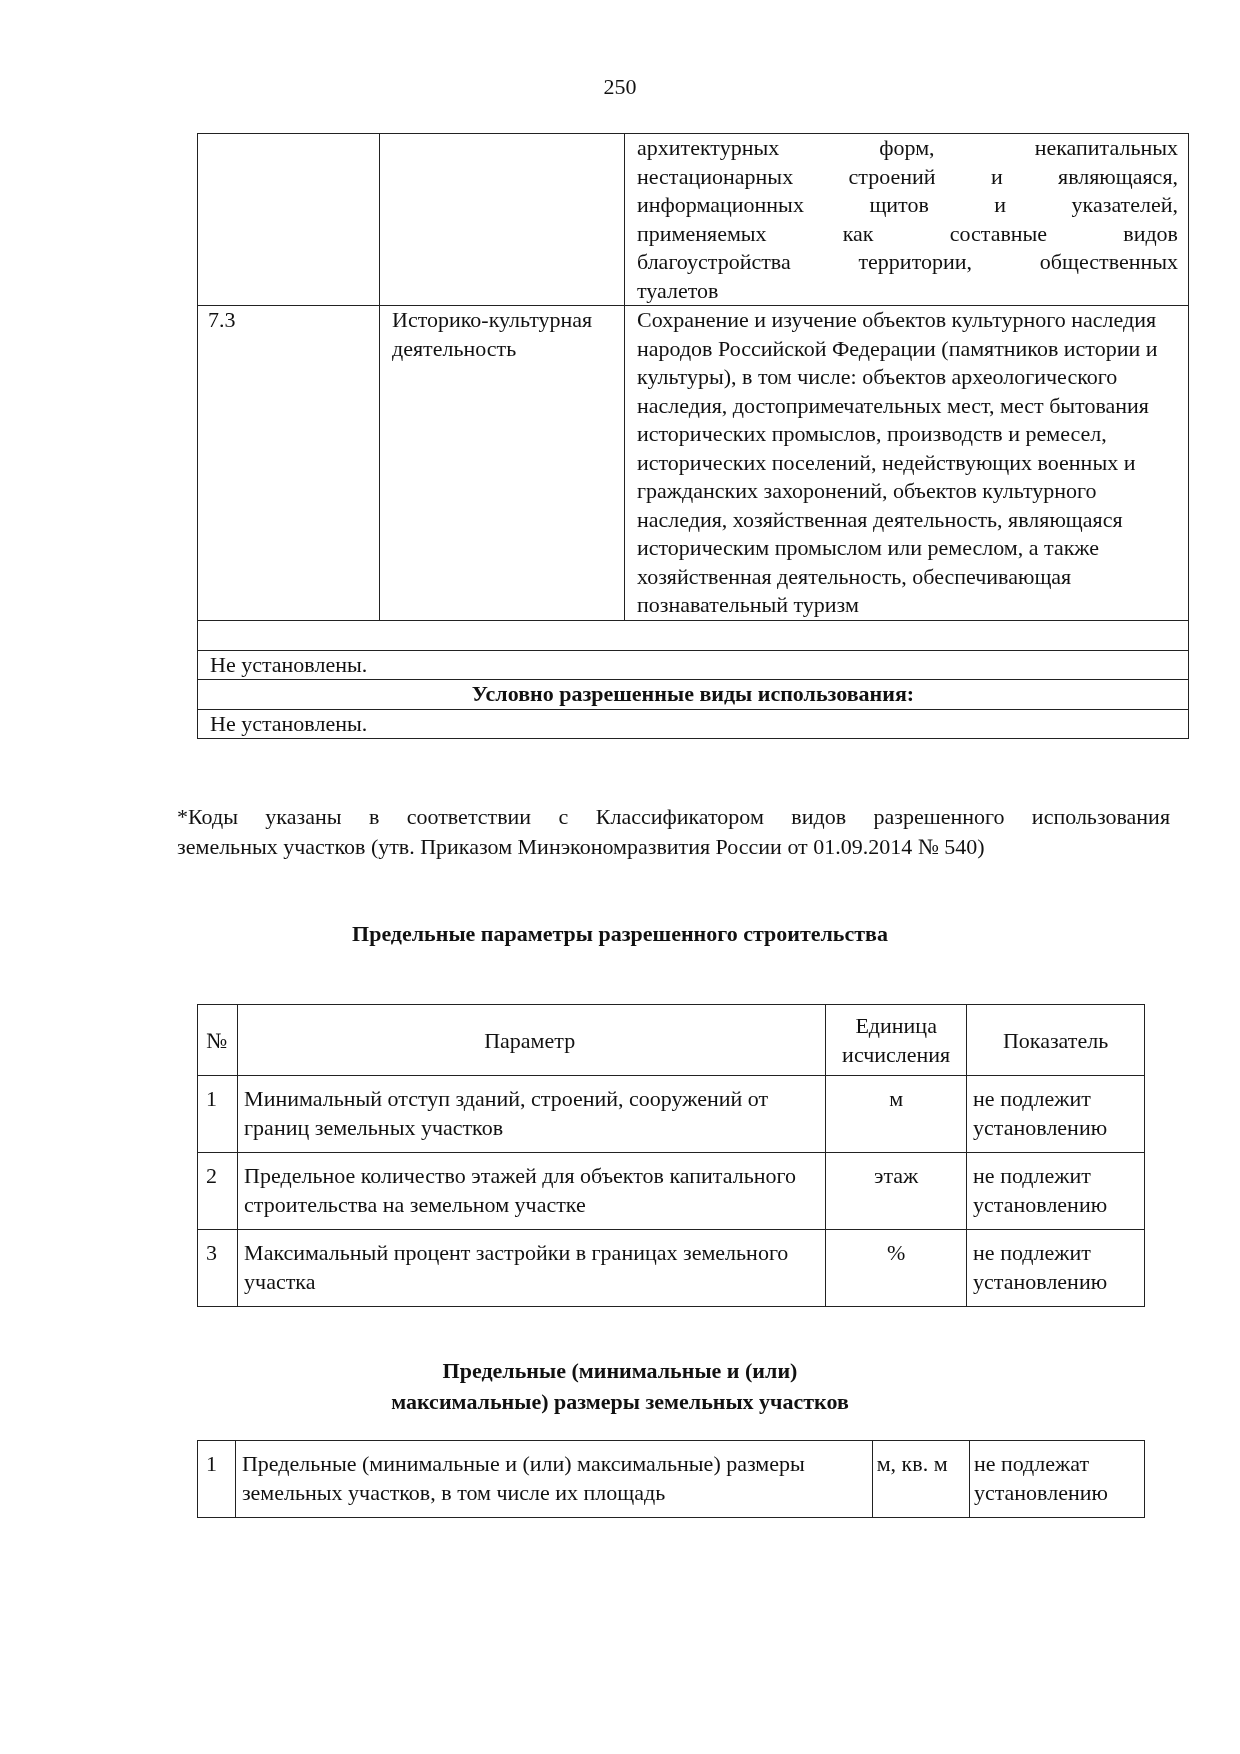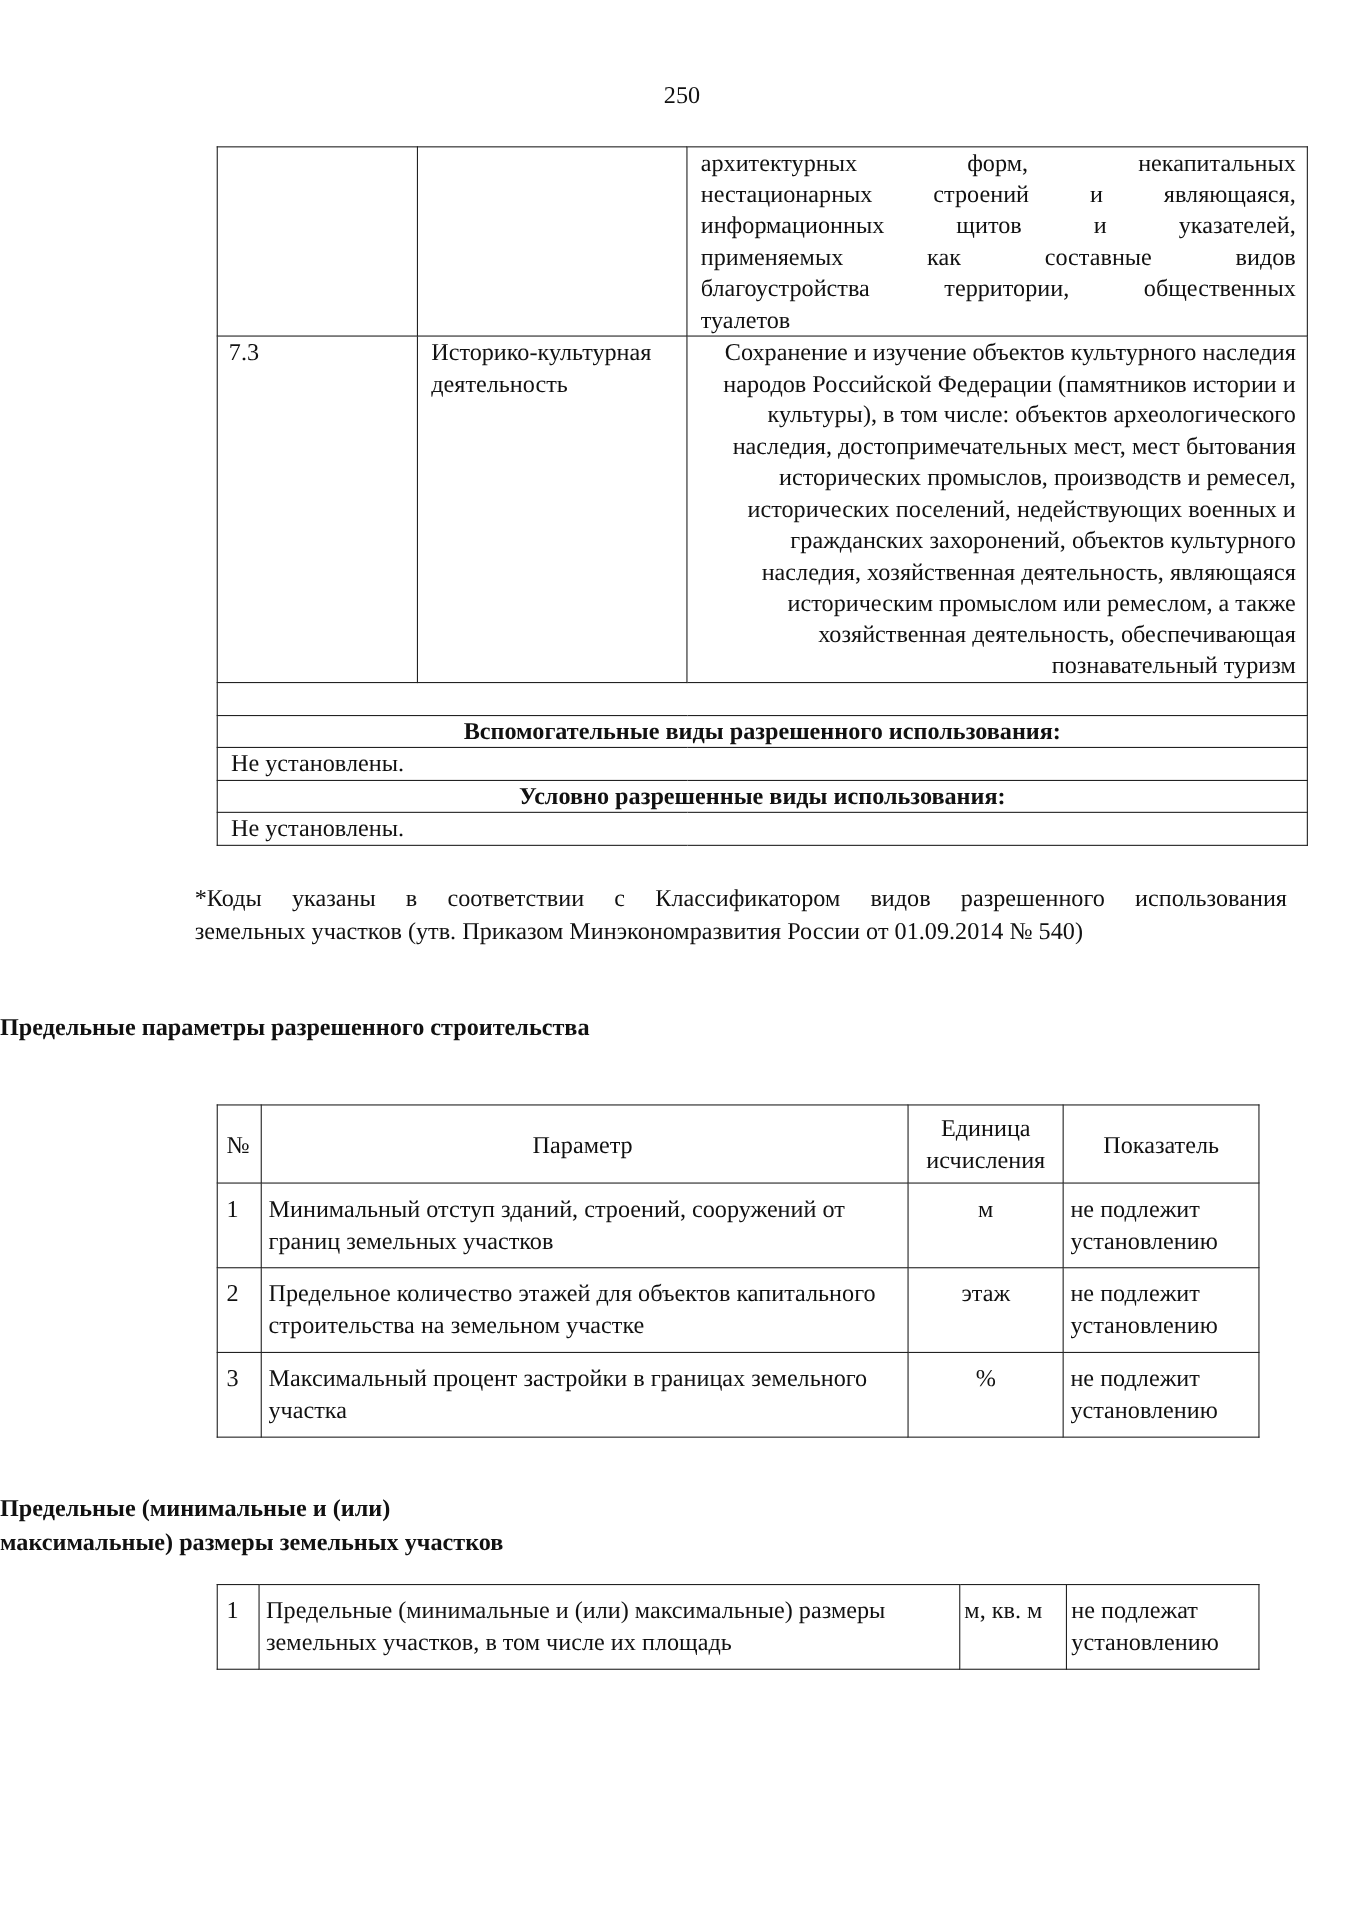--- a/index.html
+++ b/index.html
@@ -4,29 +4,29 @@
 <style>
   html, body { margin: 0; padding: 0; background: #ffffff; }
   body { width: 1240px; height: 1754px; position: relative; overflow: hidden;
          font-family: "Liberation Serif", "DejaVu Serif", serif; color: #111; font-size: 22px; }
   .page-number { position: absolute; top: 74px; left: 0; width: 1240px; text-align: center; font-size: 22px; line-height: 26px; }
   table { border-collapse: collapse; position: absolute; margin-left: 20px; }
   td, th { border: 1.5px solid #222; vertical-align: top; padding: 0 10px; font-weight: normal; line-height: 28.5px; }
   .t1 { left: 177px; top: 133px; width: 992px; }
   .t1 .c1 { width: 161px; }
   .t1 .c2 { width: 228px; padding-left: 12px; padding-right: 4px; }
-  .t1 .c3 { padding-left: 12px; padding-right: 10px; text-align: right; }
+  .t1 .c3 { padding-left: 12px; padding-right: 10px; }
   .justify { text-align: justify; text-align-last: justify; }
   .justify .last { text-align-last: left; display: block; }
   .empty-row td { height: 29px; }
   .center-bold { text-align: center; font-weight: bold; }
   .plain-row td { padding-left: 12px; }
   .footnote { position: absolute; left: 177px; top: 802px; width: 993px; line-height: 30px; text-align: justify; }
   .footnote .l1 { display: block; text-align: justify; text-align-last: justify; }
-  .heading { position: absolute; left: 0; width: 1240px; text-align: left; font-weight: bold; line-height: 31px; }
+  .heading { position: absolute; left: 0; width: 1240px; text-align: center; font-weight: bold; line-height: 31px; }
   .h1 { top: 918px; }
   .h2 { top: 1355px; }
   .t2 { left: 177px; top: 1004px; width: 948px; }
   .t2 td { vertical-align: top; padding-top: 8px; padding-bottom: 10px; line-height: 29px; }
   .t2 .hdr td { vertical-align: middle; height: 62px; text-align: center; padding-top: 4px; padding-bottom: 4px; }
   .t2 .num { width: 24px; padding-left: 8px; padding-right: 6px; }
   .t2 .param { width: 555px; padding-left: 6px; }
   .t2 .unit { width: 128px; text-align: center; padding-left: 4px; padding-right: 4px; }
   .t2 .val { width: 160px; padding-left: 6px; padding-right: 6px; }
   .t2 .hdr .num { text-align: left; }
@@ -56,23 +56,20 @@
       <span class="last">туалетов</span>
     </td>
   </tr>
   <tr>
     <td class="c1">7.3</td>
     <td class="c2">Историко-культурная деятельность</td>
     <td class="c3">Сохранение и изучение объектов культурного наследия народов Российской Федерации (памятников истории и культуры), в том числе: объектов археологического наследия, достопримечательных мест, мест бытования исторических промыслов, производств и ремесел, исторических поселений, недействующих военных и гражданских захоронений, объектов культурного наследия, хозяйственная деятельность, являющаяся историческим промыслом или ремеслом, а также хозяйственная деятельность, обеспечивающая познавательный туризм</td>
   </tr>
   <tr class="empty-row">
     <td colspan="3"></td>
-  </tr>
-  <tr>
-    <td colspan="3" class="center-bold">Вспомогательные виды разрешенного использования:</td>
   </tr>
   <tr class="plain-row">
     <td colspan="3">Не установлены.</td>
   </tr>
   <tr>
     <td colspan="3" class="center-bold">Условно разрешенные виды использования:</td>
   </tr>
   <tr class="plain-row">
     <td colspan="3">Не установлены.</td>
   </tr>

